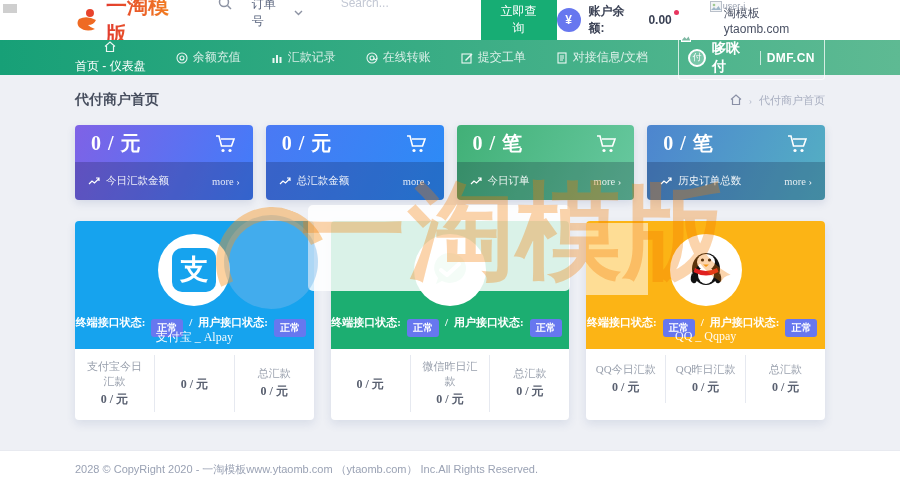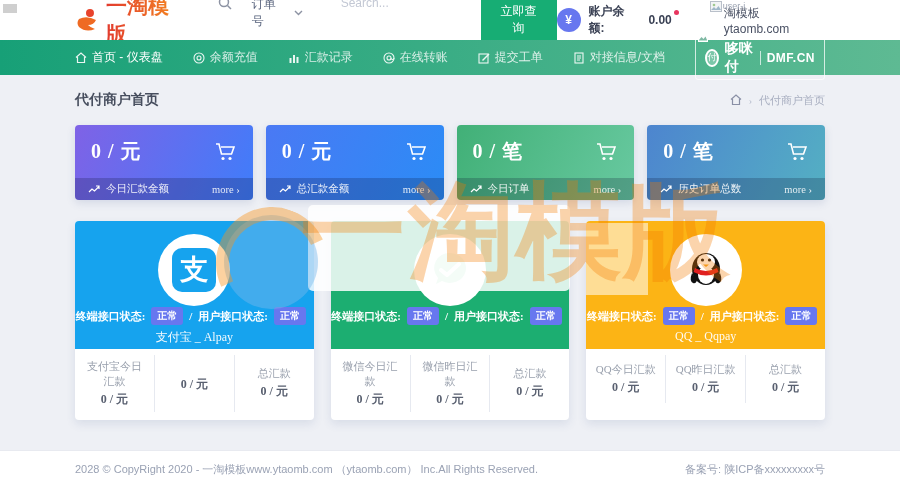--- a/index.html
+++ b/index.html
@@ -24,60 +24,60 @@
   .yen-circle { width:24px; height:24px; border-radius:50%; background:#6777ef; color:#fff; font-size:12px; display:flex; align-items:center; justify-content:center; }
   .balance-val { position:relative; }
   .balance-val::after { content:""; position:absolute; right:-7px; top:-3px; width:5px; height:5px; border-radius:50%; background:#e8365f; }
   .user-box { position:relative; display:flex; align-items:center; font-size:12px; color:#4a5164; }
   .user-alt { position:absolute; left:0; top:-4px; font-size:9px; color:#9aa2b1; display:flex; align-items:flex-start; gap:1px; }
   .user-text { margin-left:14px; }
 
   
   .nav { height:35px; background:linear-gradient(90deg,#17a077,#5eba93); display:flex; align-items:center; padding:0 75px; position:relative; z-index:6; }
   .nav-item { display:flex; align-items:center; gap:5px; font-size:12px; color:rgba(255,255,255,.82); margin-right:30px; cursor:pointer; white-space:nowrap; }
-  .nav-item.active { color:#fff; }
+  .nav-item.active { color:#fff;flex-direction:column; }
   .nav-item svg { opacity:.9; }
   .nav-brand { margin-left:auto; display:flex; align-items:center; gap:6px; border:1px solid rgba(255,255,255,.75); border-radius:3px; padding:3px 9px; position:relative; }
   .brand-broken { position:absolute; left:2px; top:-4px; }
   .brand-circle { width:18px; height:18px; border-radius:50%; border:2px solid #fff; background:rgba(255,255,255,.25); display:flex; align-items:center; justify-content:center; color:#fff; font-size:9px; }
   .brand-name { color:#fff; font-weight:bold; font-size:14px; }
   .brand-sep { width:1px; height:14px; background:rgba(255,255,255,.7); }
   .brand-domain { color:#fff; font-weight:bold; font-size:12px; letter-spacing:.5px; }
 
   
   .main { padding:0 75px; position:relative;font-family:Liberation Serif, serif; }
   .title-row { height:50px; display:flex; align-items:center; justify-content:space-between; }
   .page-title { font-size:14px; font-weight:bold; color:#474e5e; }
   .breadcrumb { display:flex; align-items:center; gap:7px; font-size:11px; color:#a8aec0; }
   .breadcrumb .sep { color:#b8bece; font-size:10px; }
 
   
   .stat-row { display:flex; gap:13px; height:75px; }
   .stat-card { flex:1; border-radius:4px; overflow:hidden; display:flex; flex-direction:column; color:#fff; box-shadow:0 3px 8px rgba(60,80,140,.15); }
   .stat-main { flex:1; display:flex; align-items:center; justify-content:space-between; padding:0 16px; }
   .stat-value { font-size:20px; font-weight:bold; letter-spacing:1px; }
-  .stat-footer { height:22px; background:rgba(10,15,45,.22); display:flex; align-items:center; justify-content:space-between; padding:0 13px; font-size:10.5px; }
+  .stat-footer { height:38px; background:rgba(10,15,45,.22); display:flex; align-items:center; justify-content:space-between; padding:0 13px; font-size:10.5px; }
   .stat-label { display:flex; align-items:center; gap:6px; color:rgba(255,255,255,.92); }
   .stat-more { color:rgba(255,255,255,.85); cursor:pointer; }
   .grad-0 { background:linear-gradient(115deg,#7f62e6,#3f7dfa); }
   .grad-1 { background:linear-gradient(115deg,#4a79f4,#2b8cf6); }
   .grad-2 { background:linear-gradient(115deg,#41b077,#68c9a0); }
   .grad-3 { background:linear-gradient(115deg,#4d85cf,#54b0c3); }
 
   
   .pay-row { display:flex; gap:17px; margin-top:21px; }
   .pay-card { flex:1; background:#fff; border-radius:4px; overflow:hidden; box-shadow:0 4px 10px rgba(60,80,140,.12); padding-bottom:8px; }
   .pay-top { height:128px; position:relative; color:#fff; text-align:center; }
   .pay-top.alipay { background:#16a3ee; }
   .pay-top.wechat { background:#1cae71; }
   .pay-top.qq { background:#fcb415; }
   .pay-logo { position:absolute; left:50%; top:13px; transform:translateX(-50%); width:72px; height:72px; border-radius:50%; background:#fff; display:flex; align-items:center; justify-content:center; }
   .ali-sq { width:44px; height:44px; border-radius:10px; background:#16a3ee; color:#fff; font-size:28px; font-weight:bold; display:flex; align-items:center; justify-content:center; }
   .status-line { position:absolute; left:0; right:7px; top:86px; font-size:11px; font-weight:bold; display:flex; align-items:center; justify-content:center; gap:6px; }
-  .badge { background:#6777ef; color:#fff; font-size:10px; font-weight:bold; padding:2px 6px; border-radius:3px; }
+  .badge { background:#6777ef; color:#fff; font-size:10px; font-weight:bold; padding:2px 6px; border-radius:3px;margin-top:12px; }
   .pay-name { position:absolute; left:0; right:0; top:108px; font-size:12px; color:rgba(255,255,255,.95); }
   .pay-stats { display:flex; padding-top:6px; }
   .pay-stat { flex:1; display:flex; flex-direction:column; align-items:center; justify-content:center; text-align:center; padding:4px 8px; min-height:48px; }
   .pay-stat + .pay-stat { border-left:1px solid #e6e9f0; }
   .ps-label { font-size:11px; color:#99a0ad; line-height:1.35; }
   .ps-value { font-size:12px; font-weight:bold; color:#596070; margin-top:2px; }
 
   
   .wm-box1 { position:absolute; left:308px; top:205px; width:262px; height:86px; background:rgba(255,255,255,.84); border-radius:5px; z-index:4; }
   .wm-box2 { position:absolute; left:586px; top:223px; width:62px; height:72px; background:rgba(255,255,255,.55); z-index:4; }
@@ -327,21 +327,20 @@
           <div class="status-line">
             <span>终端接口状态:</span>
             <span class="badge">正常</span>
             <span>/</span>
             <span>用户接口状态:</span>
             <span class="badge">正常</span>
           </div>
         </div>
         <div class="pay-stats">
           <div class="pay-stat">
-            <div class="ps-label">微信今日汇款</div>
             <div class="ps-value">0 / 元</div>
           </div>
           <div class="pay-stat">
             <div class="ps-label">微信昨日汇款</div>
             <div class="ps-value">0 / 元</div>
           </div>
           <div class="pay-stat">
             <div class="ps-label">总汇款</div>
             <div class="ps-value">0 / 元</div>
           </div>
@@ -390,16 +389,15 @@
     </div>
   </div>
 
   <div class="wm-box1"></div>
   <div class="wm-box2"></div>
   <div class="wm-circle"></div>
   <div class="wm-text">一淘模版</div>
 
   <div class="footer">
     <span>2028 © CopyRight 2020 - 一淘模板www.ytaomb.com （ytaomb.com） Inc.All Rights Reserved.</span>
-    <span>备案号: 陕ICP备xxxxxxxxx号</span>
   </div>
 
 </div>
 
 </body></html>

